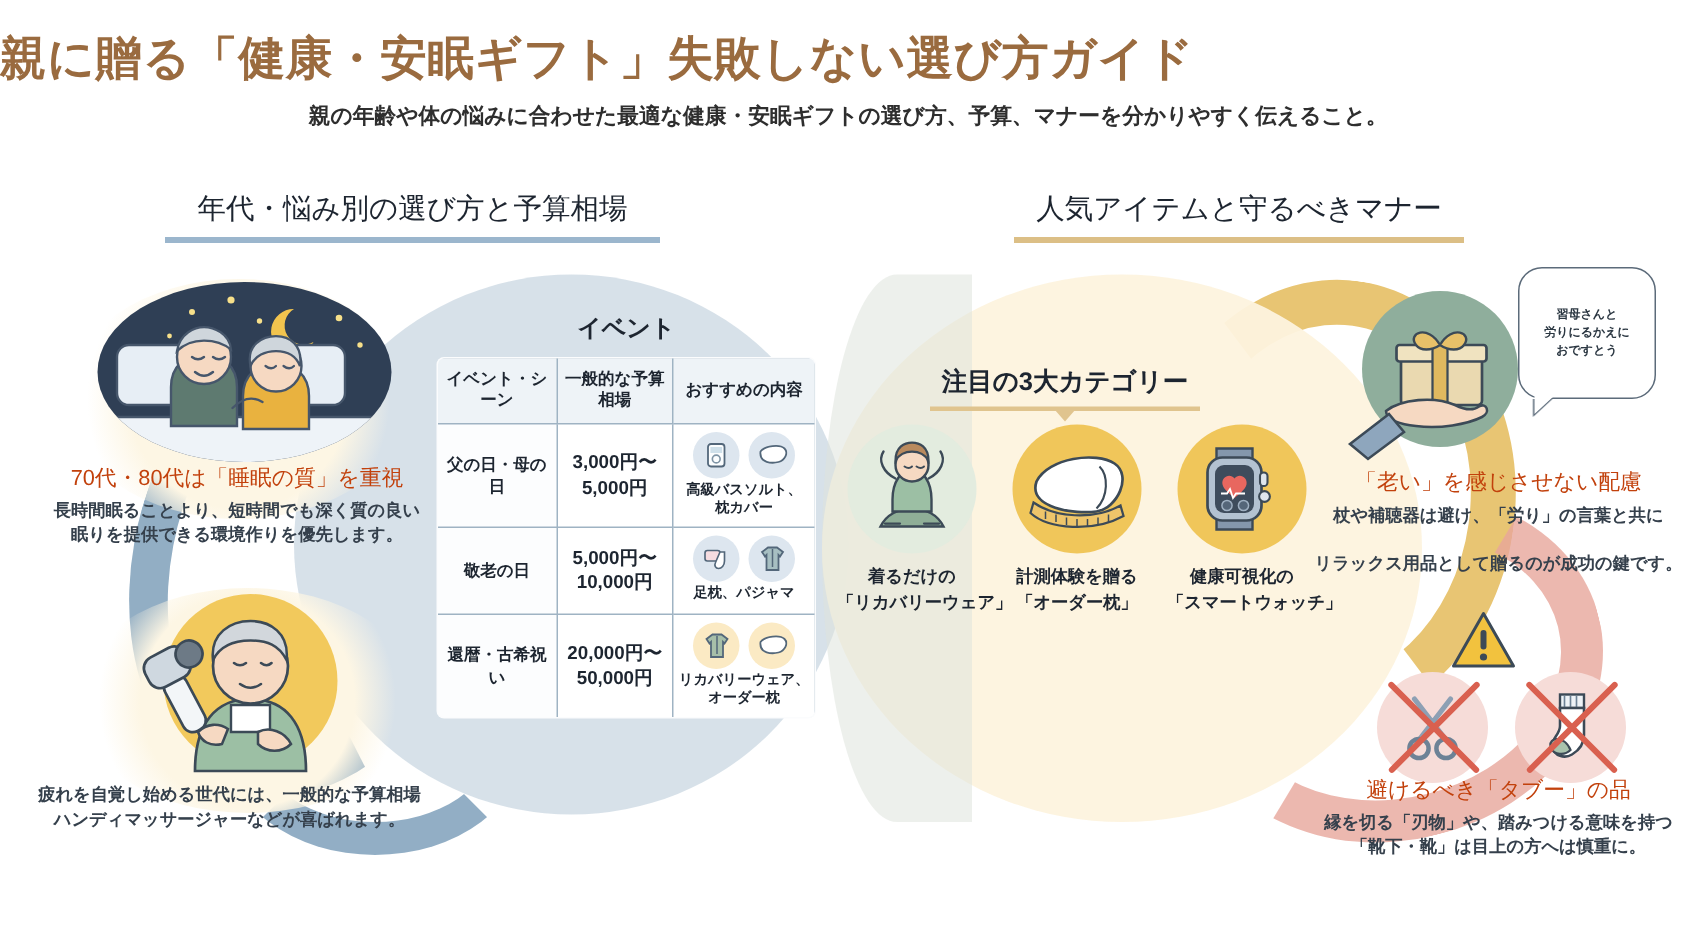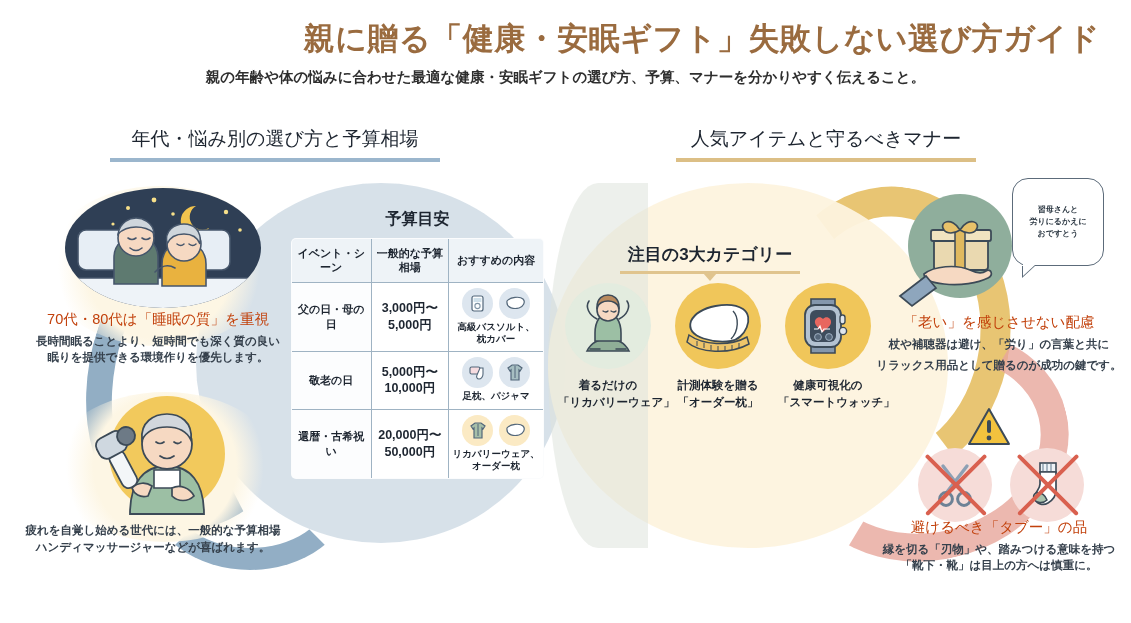--- a/index.html
+++ b/index.html
@@ -61,21 +61,21 @@
     transform: rotate(-14deg);
   }
   .glow {
     border-radius: 50%;
     background: radial-gradient(circle, #fdf6e4 0%, #fdf6e4 52%, rgba(253,246,228,0) 72%);
   }
 
   
   .title {
     position: absolute; left: 0; top: 18px; width: 1100px;
-    text-align: right;
+    text-align: left;
     font-size: 31px; font-weight: bold; letter-spacing: .5px;
     color: #9a6b3f; white-space: nowrap;
   }
   .subtitle {
     position: absolute; left: 0; top: 68px; width: 1131px;
     text-align: center;
     font-size: 14.5px; font-weight: bold; color: #2e2e2e;
     white-space: nowrap;
   }
 
@@ -262,21 +262,21 @@
       <path d="M100 96c8-4 18 0 22 8-6 6-16 6-22 0z" fill="#f6d9c2" stroke="#3c4a57" stroke-width="1.7"></path>
     </svg>
   </div>
 
   <div class="caption" style="left:8px;top:519px;width:290px;">
     <div class="cap-body">疲れを自覚し始める世代には、一般的な予算相場</div>
     <div class="cap-body" style="margin-top:0">ハンディマッサージャーなどが喜ばれます。</div>
   </div>
 
   <div class="table-wrap">
-    <div class="table-title">予算目安</div>
+    <div class="table-title">イベント</div>
     <table class="budget">
       <thead>
         <tr>
           <th>イベント・シーン</th>
           <th>一般的な予算相場</th>
           <th>おすすめの内容</th>
         </tr>
       </thead>
       <tbody>
         <tr>
@@ -421,21 +421,21 @@
 
   <div class="bubble">
     <div>習母さんと</div>
     <div>労りにるかえに</div>
     <div>おですとう</div>
   </div>
 
   <div class="caption" style="left:868px;top:313px;width:262px;">
     <div class="cap-title">「老い」を感じさせない配慮</div>
     <div class="cap-body">杖や補聴器は避け、「労り」の言葉と共に</div>
-    <div class="cap-body" style="margin-top:5px">リラックス用品として贈るのが成功の鍵です。</div>
+    <div class="cap-body" style="margin-top:16px">リラックス用品として贈るのが成功の鍵です。</div>
   </div>
 
   <div class="warn">
     <svg width="46" height="42" viewBox="0 0 46 42">
       <path d="M23 3l20 35H3z" fill="#f2c23e" stroke="#3c4a57" stroke-width="2" stroke-linejoin="round"></path>
       <rect x="21" y="14" width="4" height="13" rx="2" fill="#3c4a57"></rect>
       <circle cx="23" cy="32" r="2.4" fill="#3c4a57"></circle>
     </svg>
   </div>
 

